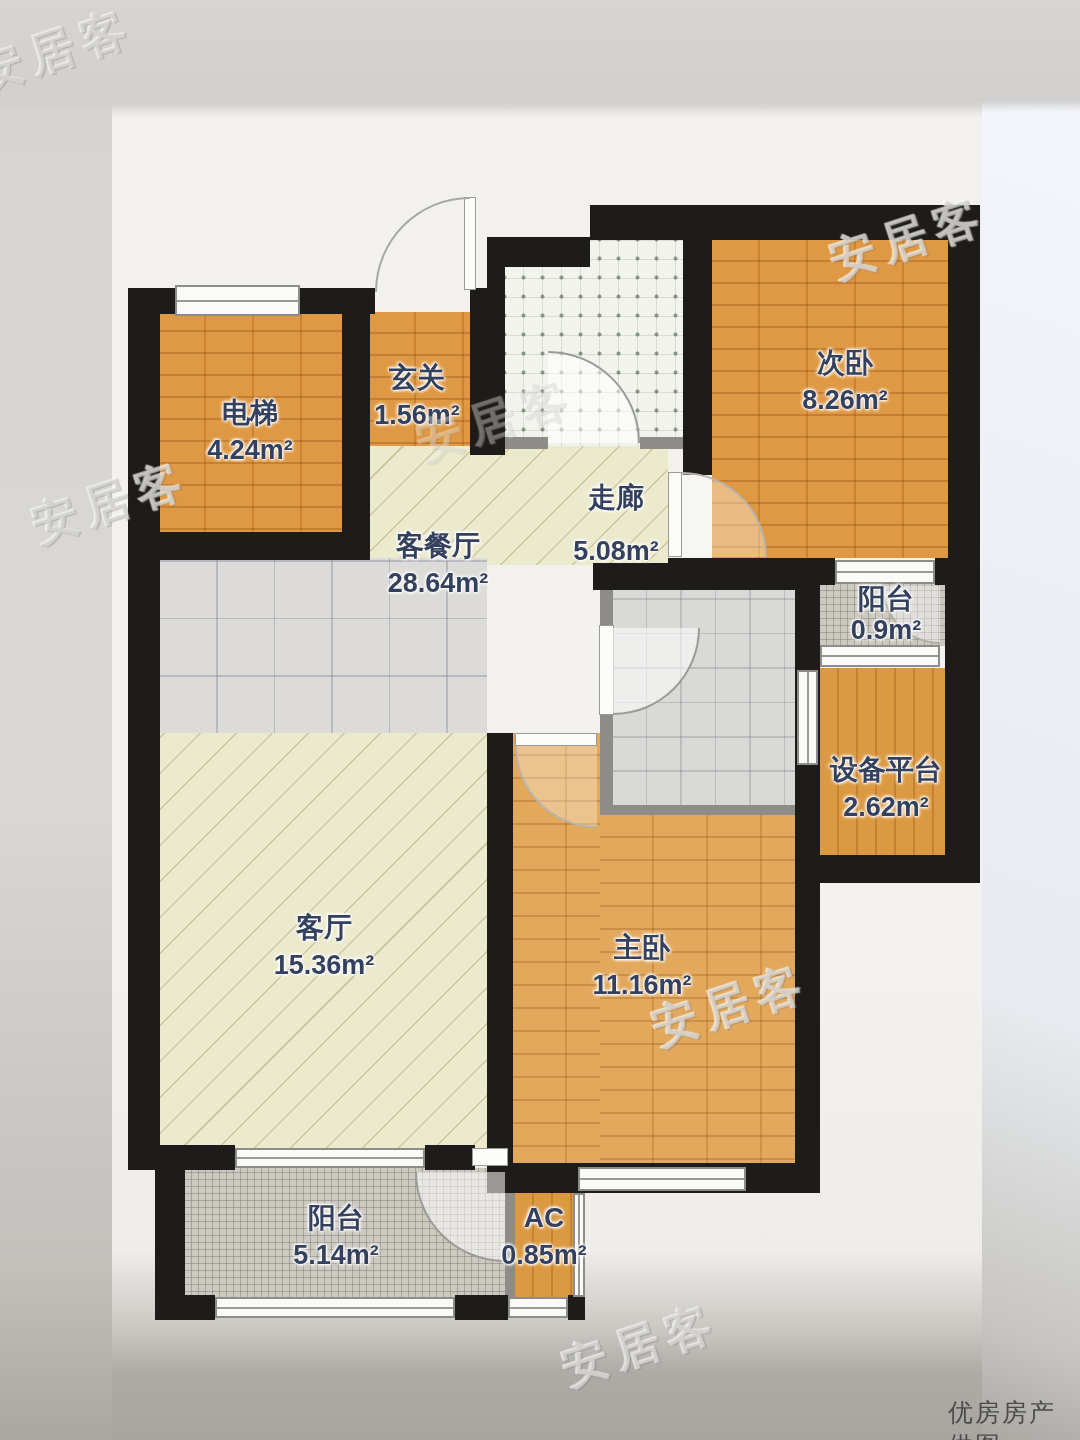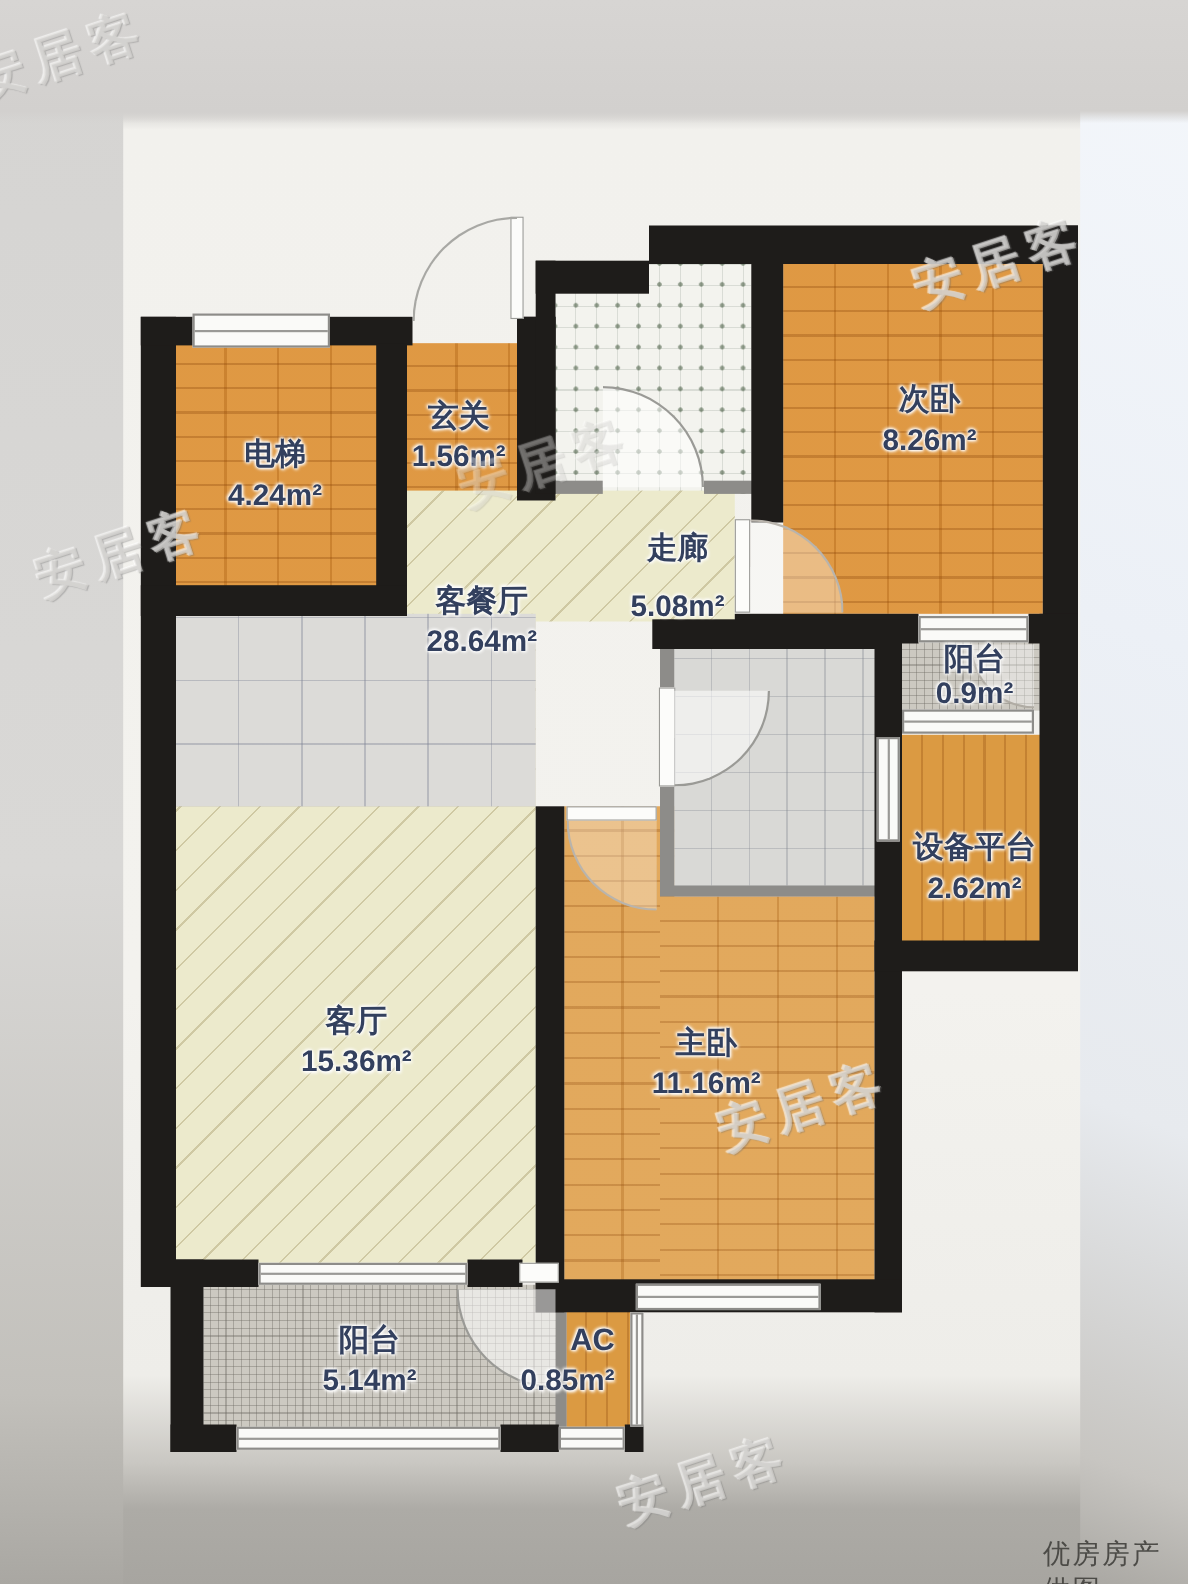--- a/index.html
+++ b/index.html
@@ -188,21 +188,21 @@
     <span class="a">15.36m²</span>
   </div>
   <div class="label" style="left:642px;top:928px;">
     <span class="n">主卧</span>
     <span class="a">11.16m²</span>
   </div>
   <div class="label" style="left:336px;top:1198px;">
     <span class="n">阳台</span>
     <span class="a">5.14m²</span>
   </div>
-  <div class="label" style="left:516px;top:1198px;align-items:flex-end;">
+  <div class="label" style="left:544px;top:1198px;">
     <span class="n">AC</span>
     <span class="a">0.85m²</span>
   </div>
 
   <div class="wm" style="left:-25px;top:20px;">安居客</div>
   <div class="wm" style="left:828px;top:208px;">安居客</div>
   <div class="wm" style="left:30px;top:472px;">安居客</div>
   <div class="wm" style="left:650px;top:975px;">安居客</div>
   <div class="wm" style="left:560px;top:1315px;">安居客</div>
   <div class="wm" style="left:415px;top:390px;opacity:0.5;">安居客</div>

